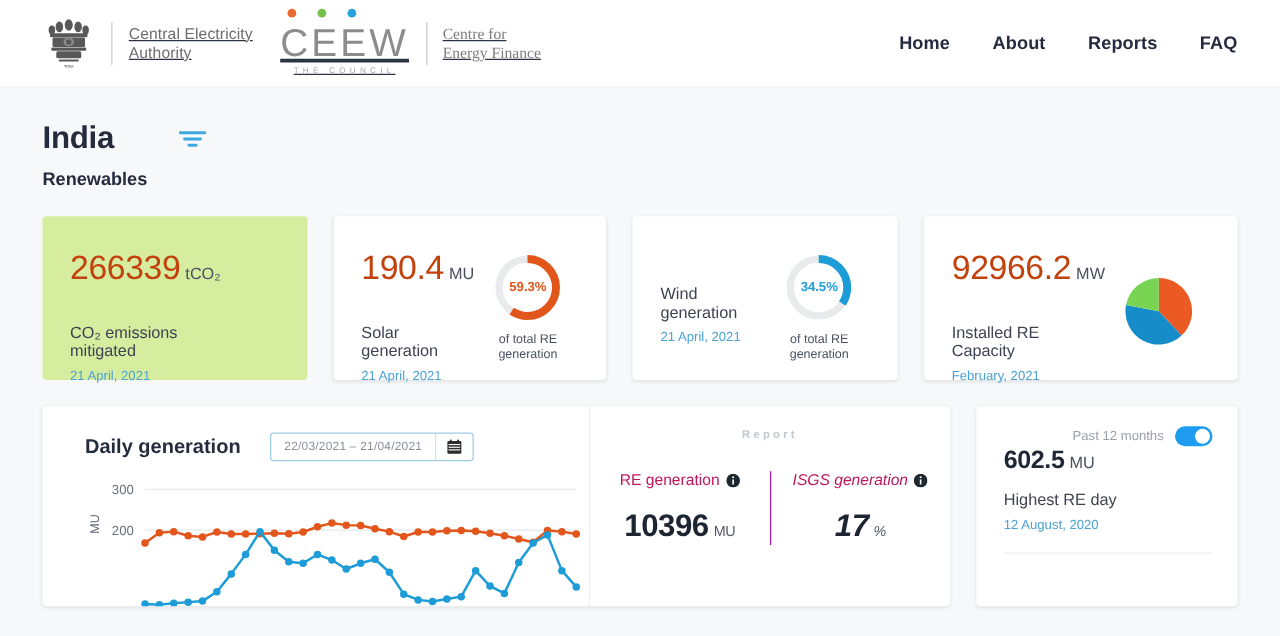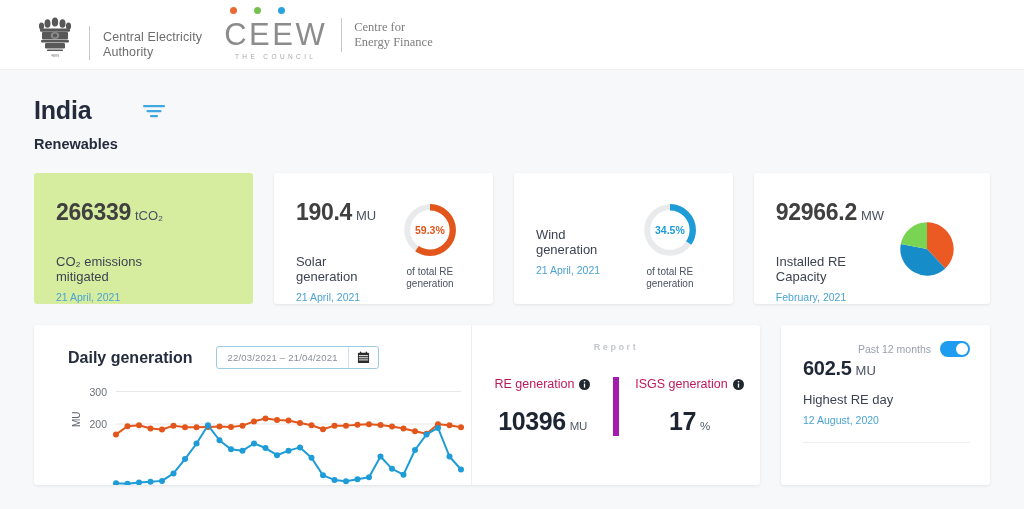--- a/index.html
+++ b/index.html
@@ -22,21 +22,22 @@
     height: 70px;
     background: #ffffff;
     display: flex;
     align-items: center;
     padding: 0 34px;
     border-bottom: 1px solid #f0f0f0;
   }
 
   .logo-group {
     display: flex;
-    align-items: flex-end;
+    align-items: center;
+    text-decoration: underline;
   }
 
   .emblem {
     width: 42px;
     height: 46px;
     display: block;
   }
 
   .logo-divider {
     width: 1px;
@@ -159,23 +160,23 @@
   }
 
   .kpi-card.green {
     background: #d6eda0;
     box-shadow: none;
   }
 
   .kpi-left { flex: 1; }
 
   .kpi-value {
-    font-size: 23px;
-    font-weight: bold;
-    color: #404040;
+    font-size: 27px;
+    font-weight: normal;
+    color: #c2410c;
     letter-spacing: -0.3px;
     display: inline;
   }
   .kpi-unit {
     font-size: 13px;
     color: #4a5261;
     margin-left: 4px;
     font-weight: normal;
   }
   .kpi-label {
@@ -309,21 +310,21 @@
 
   .report-cols {
     display: flex;
     margin-top: 25px;
   }
   .report-col {
     flex: 1;
     text-align: center;
     padding: 0 6px;
   }
-  .report-col + .report-col { border-left: 6px solid #a21caf; }
+  .report-col + .report-col { border-left: 1px solid #a21caf; font-style: italic; }
 
   .report-name {
     font-size: 12.5px;
     color: #be185d;
     display: flex;
     align-items: center;
     justify-content: center;
     gap: 5px;
   }
   .report-num {
@@ -449,20 +450,26 @@
         <div class="ceew-sub">THE COUNCIL</div>
       </div>
       <div class="logo-divider" style="margin:0 12px 0 14px;"></div>
       <div>
         <div class="ceew-cef">Centre for</div>
         <div class="ceew-cef">Energy Finance</div>
       </div>
     </div>
   </div>
 
+  <div class="nav">
+    <a href="#">Home</a>
+    <a href="#">About</a>
+    <a href="#">Reports</a>
+    <a href="#">FAQ</a>
+  </div>
 </div>
 
 <div class="titlebar">
   <div class="titlebar-row">
     <div class="region-title">India</div>
     <svg class="filter-icon" width="22" height="16" viewBox="0 0 22 16">
       <rect x="0" y="1" width="22" height="2.3" rx="1.1" fill="#3ea8e0"></rect>
       <rect x="3.5" y="6" width="15" height="2.3" rx="1.1" fill="#3ea8e0"></rect>
       <rect x="7" y="11" width="8" height="2.3" rx="1.1" fill="#3ea8e0"></rect>
     </svg>

